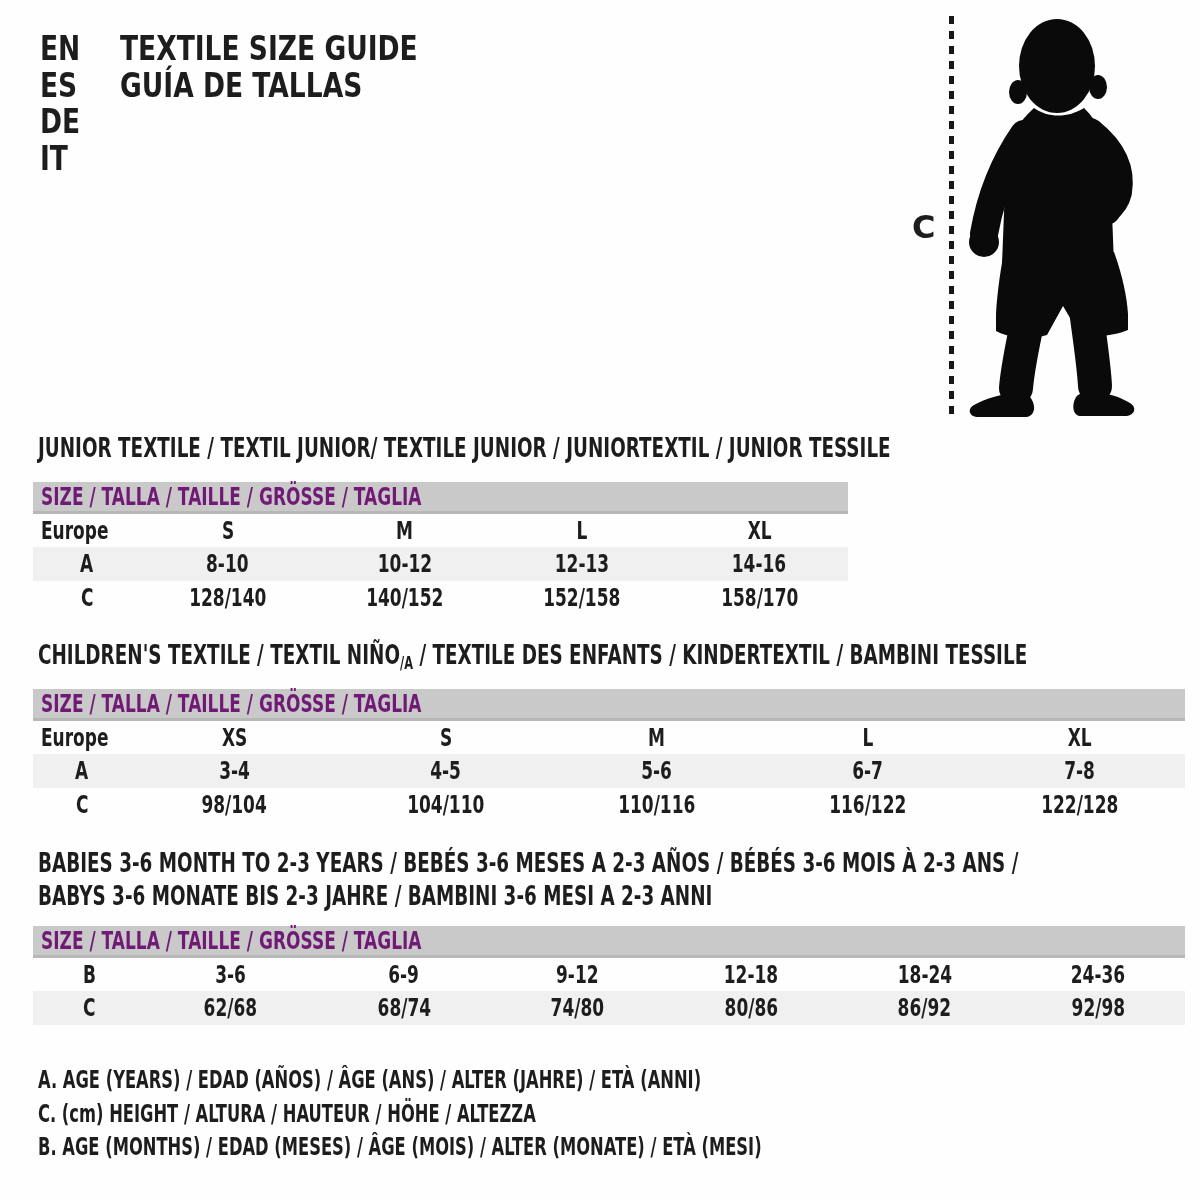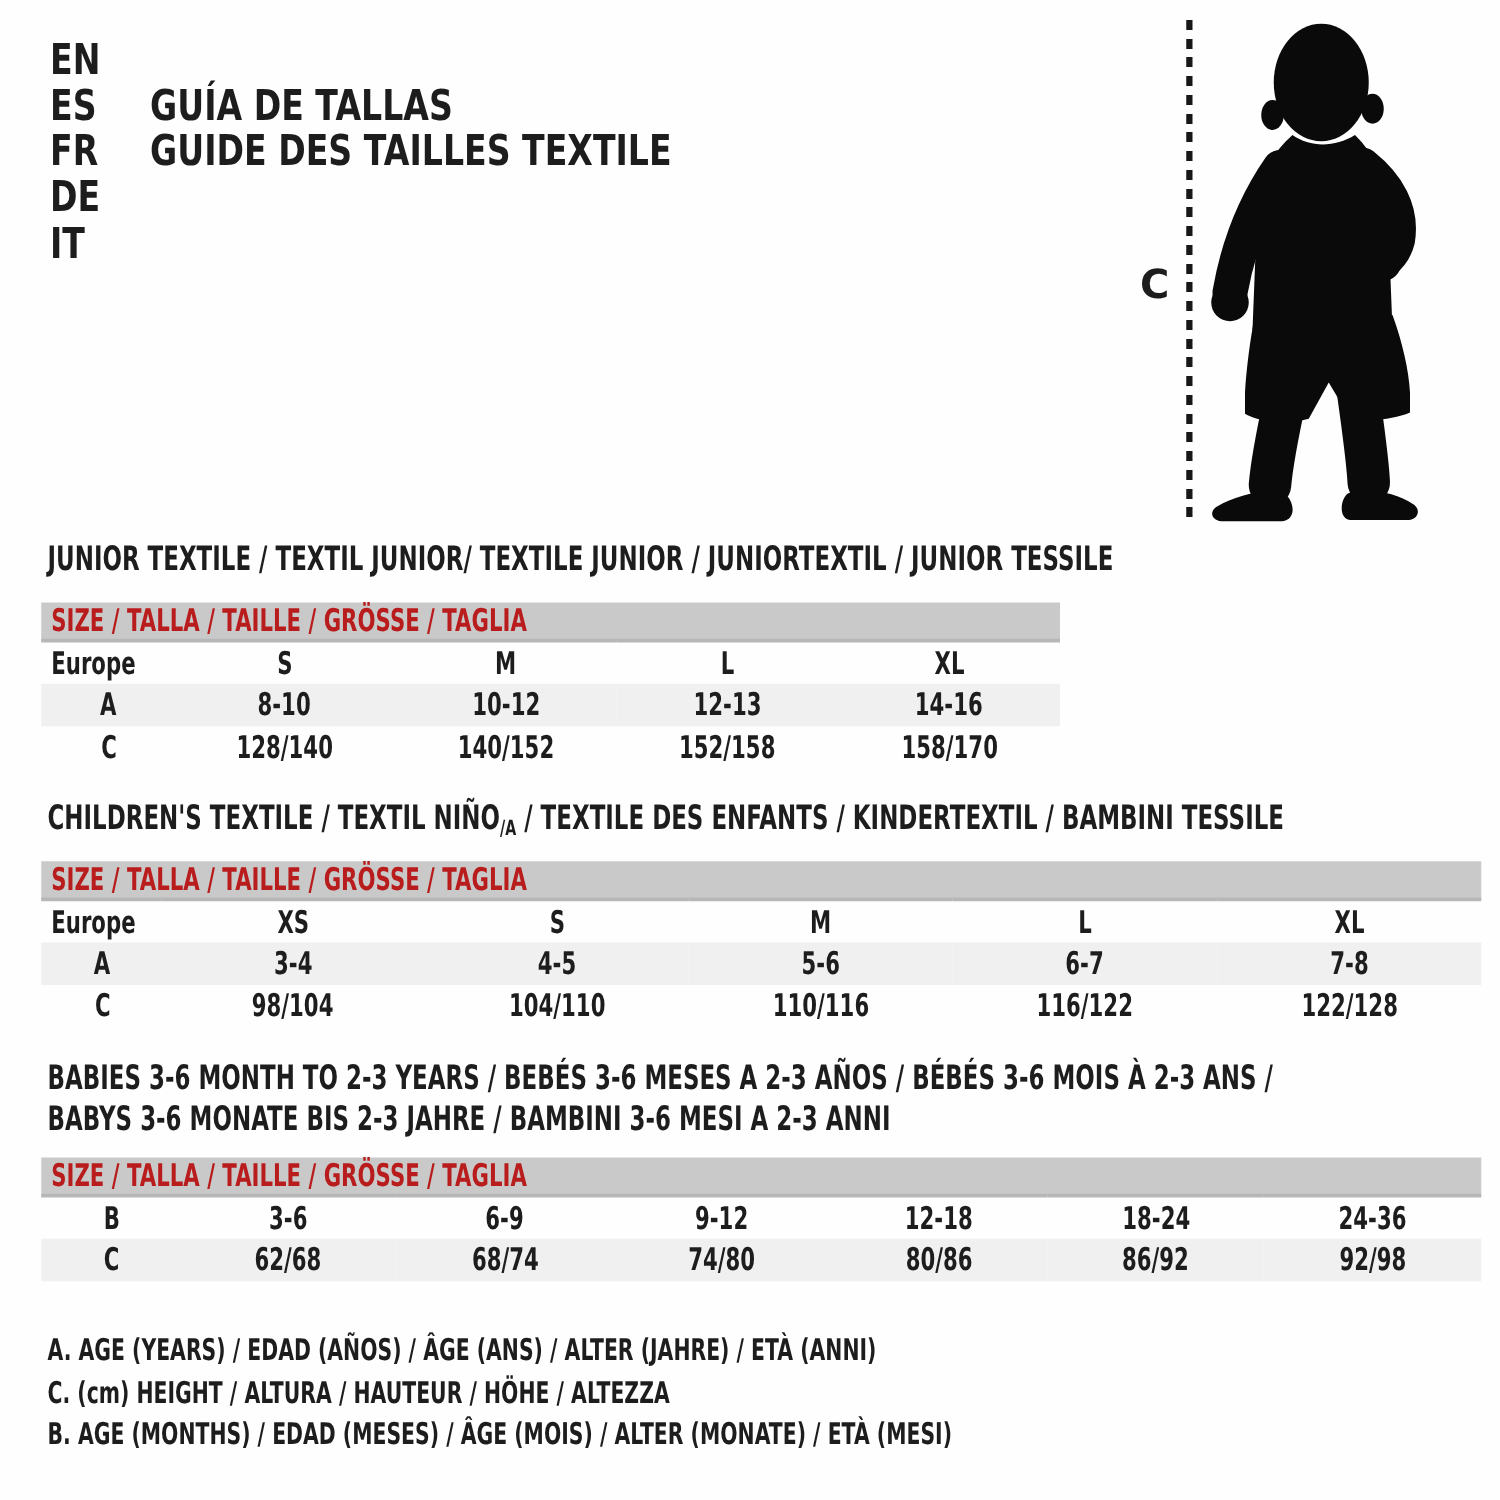--- a/index.html
+++ b/index.html
@@ -24,21 +24,21 @@
 
   
   .sec-title{position:absolute;font-size:27px;line-height:27px;}
   .subsz{font-size:0.62em;vertical-align:-0.28em;}
 
   
   table.tbl{position:absolute;border-collapse:collapse;table-layout:fixed;font-size:25px;color:#1d1d1d;}
   table.tbl td{padding:0;vertical-align:middle;text-align:center;font-weight:bold;}
   table.tbl td.lab{text-align:center;padding-left:8px;}
   tr.hdr td{background:#c9c9c9;text-align:left;padding-left:8px;height:28px;
-    border-bottom:3px solid #b7b7b7;color:#b91c1c;}
+    border-bottom:3px solid #b7b7b7;color:#701a75;}
   tr.r{height:34px;}
   tr.shade td{background:#f0f0f0;}
 
   .junior-tbl{left:33px;top:482px;width:815px;}
   .children-tbl{left:33px;top:689px;width:1152px;}
   .babies-tbl{left:33px;top:926px;width:1152px;}
   .t-junior{left:38px;top:434px;}
   .t-children{left:38px;top:641px;}
   .t-babies1{left:38px;top:849px;}
   .t-babies2{left:38px;top:882px;}
@@ -48,28 +48,25 @@
   .legend .lline{height:33.5px;}
 </style>
 </head>
 <body>
 
 <div class="page">
 
   <div class="lang">
     <div class="lrow">
       <span class="lcode"><span class="sx">EN</span></span>
+      <span class="ltitle"><span class="sx">TEXTILE SIZE GUIDE</span></span>
     </div>
     <div class="lrow">
       <span class="lcode"><span class="sx">ES</span></span>
       <span class="ltitle"><span class="sx">GUÍA DE TALLAS</span></span>
-    </div>
-    <div class="lrow">
-      <span class="lcode"><span class="sx">FR</span></span>
-      <span class="ltitle"><span class="sx">GUIDE DES TAILLES TEXTILE</span></span>
     </div>
     <div class="lrow">
       <span class="lcode"><span class="sx">DE</span></span>
     </div>
     <div class="lrow">
       <span class="lcode"><span class="sx">IT</span></span>
     </div>
   </div>
 
   <div class="measure-line"></div>

